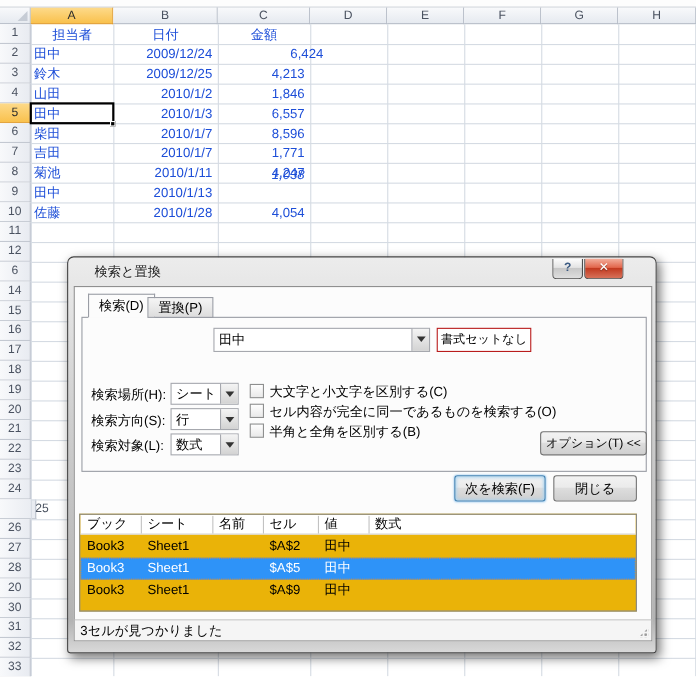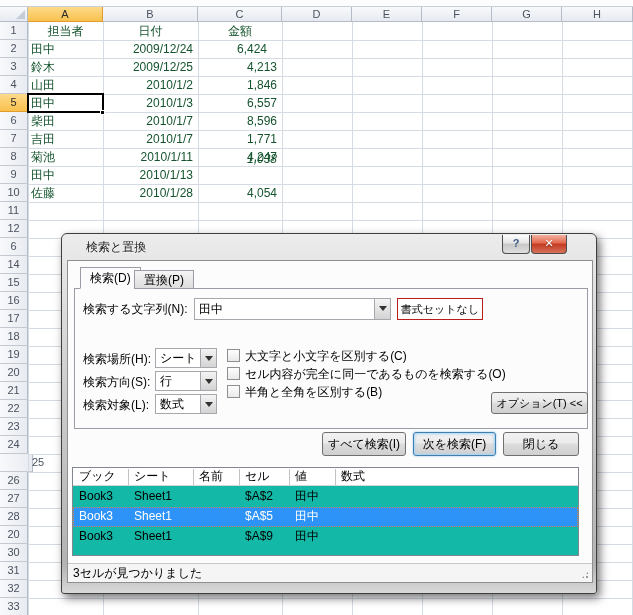--- a/index.html
+++ b/index.html
@@ -8,21 +8,21 @@
 
   
   .topstrip{position:absolute;left:0;top:0;width:633px;height:7px;background:#fdfdfd;border-bottom:1px solid #c9cdd4;}
   .corner{position:absolute;left:0;top:7px;width:28px;height:15px;background:linear-gradient(#f8f9fb,#e6eaf0);border-right:1px solid #b5bcc7;border-bottom:1px solid #b5bcc7;}
   .corner .tri{position:absolute;right:2px;bottom:2px;width:0;height:0;border-left:9px solid transparent;border-bottom:9px solid #c6ccd5;}
   .colhdr{position:absolute;top:7px;height:15px;background:linear-gradient(#f8f9fb,#e6eaf0);border-right:1px solid #b5bcc7;border-bottom:1px solid #b5bcc7;color:#4a5260;font-size:11px;text-align:center;line-height:14px;}
   .rowhdr{position:absolute;left:0;width:28px;background:linear-gradient(90deg,#f8f9fb,#e8ebf1);border-right:1px solid #b5bcc7;border-bottom:1px solid #c3c8d1;color:#4a5260;font-size:11px;text-align:center;line-height:17px;}
   .hsel{background:linear-gradient(#fdda8a,#f9c14d)!important;border-right:1px solid #e09c2d!important;border-bottom:1px solid #e09c2d!important;color:#2b2b2b;}
   .gl-v{position:absolute;width:1px;background:#d5dbe3;}
   .gl-h{position:absolute;height:1px;background:#d5dbe3;}
-  .cell{position:absolute;font-size:12px;color:#14532d;line-height:18px;white-space:nowrap;overflow:hidden;}
+  .cell{position:absolute;font-size:12px;color:#1d4ed8;line-height:18px;white-space:nowrap;overflow:hidden;}
   .cell.l{text-align:left;padding-left:3px;}
   .cell.r{text-align:right;padding-right:5px;}
   .cell.c{text-align:center;}
   .selbox{position:absolute;left:27px;top:93px;width:77px;height:20px;border:2px solid #000;z-index:3;}
   .fillhandle{position:absolute;left:100px;top:110px;width:5px;height:5px;background:#000;border:1px solid #fff;z-index:4;}
 
   
   .dlg{position:absolute;left:61px;top:233px;width:536px;height:361px;z-index:10;
        background:linear-gradient(#ececec,#cfcfcf 40%,#b3b3b3 92%,#d9d9d9);
        border:1px solid #3f3f3f;border-radius:6px 6px 3px 3px;
@@ -43,21 +43,21 @@
   .combo .arr{position:absolute;right:0;top:0;bottom:0;width:16px;background:linear-gradient(#f4f4f4,#d3d3d3);border-left:1px solid #a6a8ae;}
   .combo .arr:after{content:"";position:absolute;left:4px;top:7px;border-left:4px solid transparent;border-right:4px solid transparent;border-top:5px solid #333;}
   .combo.small{width:62px;height:20px;line-height:18px;}
   .fmtprev{position:absolute;left:322px;top:9px;width:86px;height:22px;border:1px solid #b91c1c;background:#fff;font-size:11px;text-align:center;line-height:20px;}
   .btn{position:absolute;height:24px;border:1px solid #707070;border-radius:3px;font-size:12px;text-align:center;line-height:22px;background:linear-gradient(#f2f2f2,#ebebeb 45%,#dddddd 50%,#cfcfcf);color:#000;white-space:nowrap;}
   .btn.focused{border-color:#3c7fb1;box-shadow:inset 0 0 3px 1px #a8d4f2,0 0 2px #7ab8eb;}
   .chkrow{position:absolute;left:152px;height:16px;}
   .chkbox{position:absolute;left:0;top:1px;width:13px;height:13px;border:1px solid #8e8f8f;background:linear-gradient(#fefefe,#e9e9e9);}
   .chklbl{position:absolute;left:18px;top:0;font-size:12px;white-space:nowrap;}
 
-  .results{position:absolute;left:4px;top:206px;width:507px;height:89px;border:1px solid #828790;background:#14b8a6;overflow:hidden;}
+  .results{position:absolute;left:4px;top:206px;width:507px;height:89px;border:1px solid #828790;background:#eab308;overflow:hidden;}
   .res-hdr{position:absolute;left:0;top:0;right:0;height:18px;background:#fff;border-bottom:1px solid #d4d4d4;}
   .res-hcell{position:absolute;top:0;font-size:12px;line-height:17px;color:#000;white-space:nowrap;}
   .res-sep{position:absolute;top:1px;height:16px;width:1px;background:#c2c2c2;}
   .res-row{position:absolute;left:0;right:0;height:20px;font-size:12px;line-height:19px;color:#000;}
   .res-row.sel{background:#2e93f8;color:#fff;outline:1px dotted #cf8a4a;outline-offset:-1px;}
   .res-cell{position:absolute;top:0;white-space:nowrap;}
 
   .statusbar{position:absolute;left:0;right:0;bottom:0;height:19px;background:#f5f5f5;border-top:1px solid #c8c8c8;font-size:12px;line-height:18px;padding-left:5px;}
   .grip{position:absolute;right:2px;bottom:2px;width:10px;height:10px;
         background-image:radial-gradient(#9a9a9a 1px,transparent 1.4px);background-size:4px 4px;background-position:1px 1px;
@@ -155,21 +155,21 @@
       <div class="gl-h" style="left: 28px; top: 526px; width: 605px;"></div>
       <div class="gl-h" style="left: 28px; top: 544px; width: 605px;"></div>
       <div class="gl-h" style="left: 28px; top: 562px; width: 605px;"></div>
       <div class="gl-h" style="left: 28px; top: 580px; width: 605px;"></div>
       <div class="gl-h" style="left: 28px; top: 598px; width: 605px;"></div>
       <div class="cell c" style="left: 28px; top: 22px; width: 75px; height: 18px;">担当者</div>
       <div class="cell c" style="left: 103px; top: 22px; width: 95px; height: 18px;">日付</div>
       <div class="cell c" style="left: 198px; top: 22px; width: 84px; height: 18px;">金額</div>
       <div class="cell l" style="left: 28px; top: 40px; width: 75px; height: 18px;">田中</div>
       <div class="cell r" style="left: 103px; top: 40px; width: 95px; height: 18px;">2009/12/24</div>
-      <div class="cell r" style="left: 188px; top: 40px; width: 84px; height: 18px;">6,424</div>
+      <div class="cell r" style="left: 215px; top: 40px; width: 84px; height: 18px;">6,424</div>
       <div class="cell l" style="left: 28px; top: 58px; width: 75px; height: 18px;">鈴木</div>
       <div class="cell r" style="left: 103px; top: 58px; width: 95px; height: 18px;">2009/12/25</div>
       <div class="cell r" style="left: 198px; top: 58px; width: 84px; height: 18px;">4,213</div>
       <div class="cell l" style="left: 28px; top: 76px; width: 75px; height: 18px;">山田</div>
       <div class="cell r" style="left: 103px; top: 76px; width: 95px; height: 18px;">2010/1/2</div>
       <div class="cell r" style="left: 198px; top: 76px; width: 84px; height: 18px;">1,846</div>
       <div class="cell l" style="left: 28px; top: 94px; width: 75px; height: 18px;">田中</div>
       <div class="cell r" style="left: 103px; top: 94px; width: 95px; height: 18px;">2010/1/3</div>
       <div class="cell r" style="left: 198px; top: 94px; width: 84px; height: 18px;">6,557</div>
       <div class="cell l" style="left: 28px; top: 112px; width: 75px; height: 18px;">柴田</div>
@@ -192,21 +192,20 @@
   <div class="dlg">
     <div class="dlg-title">検索と置換</div>
     <div class="capbtn helpbtn"><span>?</span></div>
     <div class="capbtn closebtn"><span>✕</span></div>
 
     <div class="dlg-client">
       <div class="tab active">検索(D)</div>
       <div class="tab inactive">置換(P)</div>
 
       <div class="tabpage">
-        <div class="lbl" style="left:8px;top:12px;">検索する文字列(N):</div>
         <div class="combo" style="left:119px;top:9px;width:197px;height:22px;">
           <span>田中</span>
           <span class="arr"></span>
         </div>
         <div class="fmtprev">書式セットなし</div>
 
         <div class="lbl" style="left:8px;top:62px;">検索場所(H):</div>
         <div class="combo small" style="left:80px;top:59px;">
           <span>シート</span>
           <span class="arr"></span>
@@ -231,21 +230,20 @@
           <span class="chklbl">セル内容が完全に同一であるものを検索する(O)</span>
         </div>
         <div class="chkrow" style="top:95px;">
           <span class="chkbox"></span>
           <span class="chklbl">半角と全角を区別する(B)</span>
         </div>
 
         <div class="btn" style="left:416px;top:103px;width:97px;height:22px;line-height:20px;font-size:11px;">オプション(T) &lt;&lt;</div>
       </div>
 
-      <div class="btn" style="left:254px;top:171px;width:84px;">すべて検索(I)</div>
       <div class="btn focused" style="left:345px;top:171px;width:83px;">次を検索(F)</div>
       <div class="btn" style="left:435px;top:171px;width:76px;">閉じる</div>
 
       <div class="results" id="results">
         <div class="res-hdr" id="resHdr">
             <div class="res-hcell" style="left: 6px;">ブック</div>
             <div class="res-hcell" style="left: 61px;">シート</div>
             <div class="res-hcell" style="left: 126px;">名前</div>
             <div class="res-hcell" style="left: 172px;">セル</div>
             <div class="res-hcell" style="left: 222px;">値</div>

